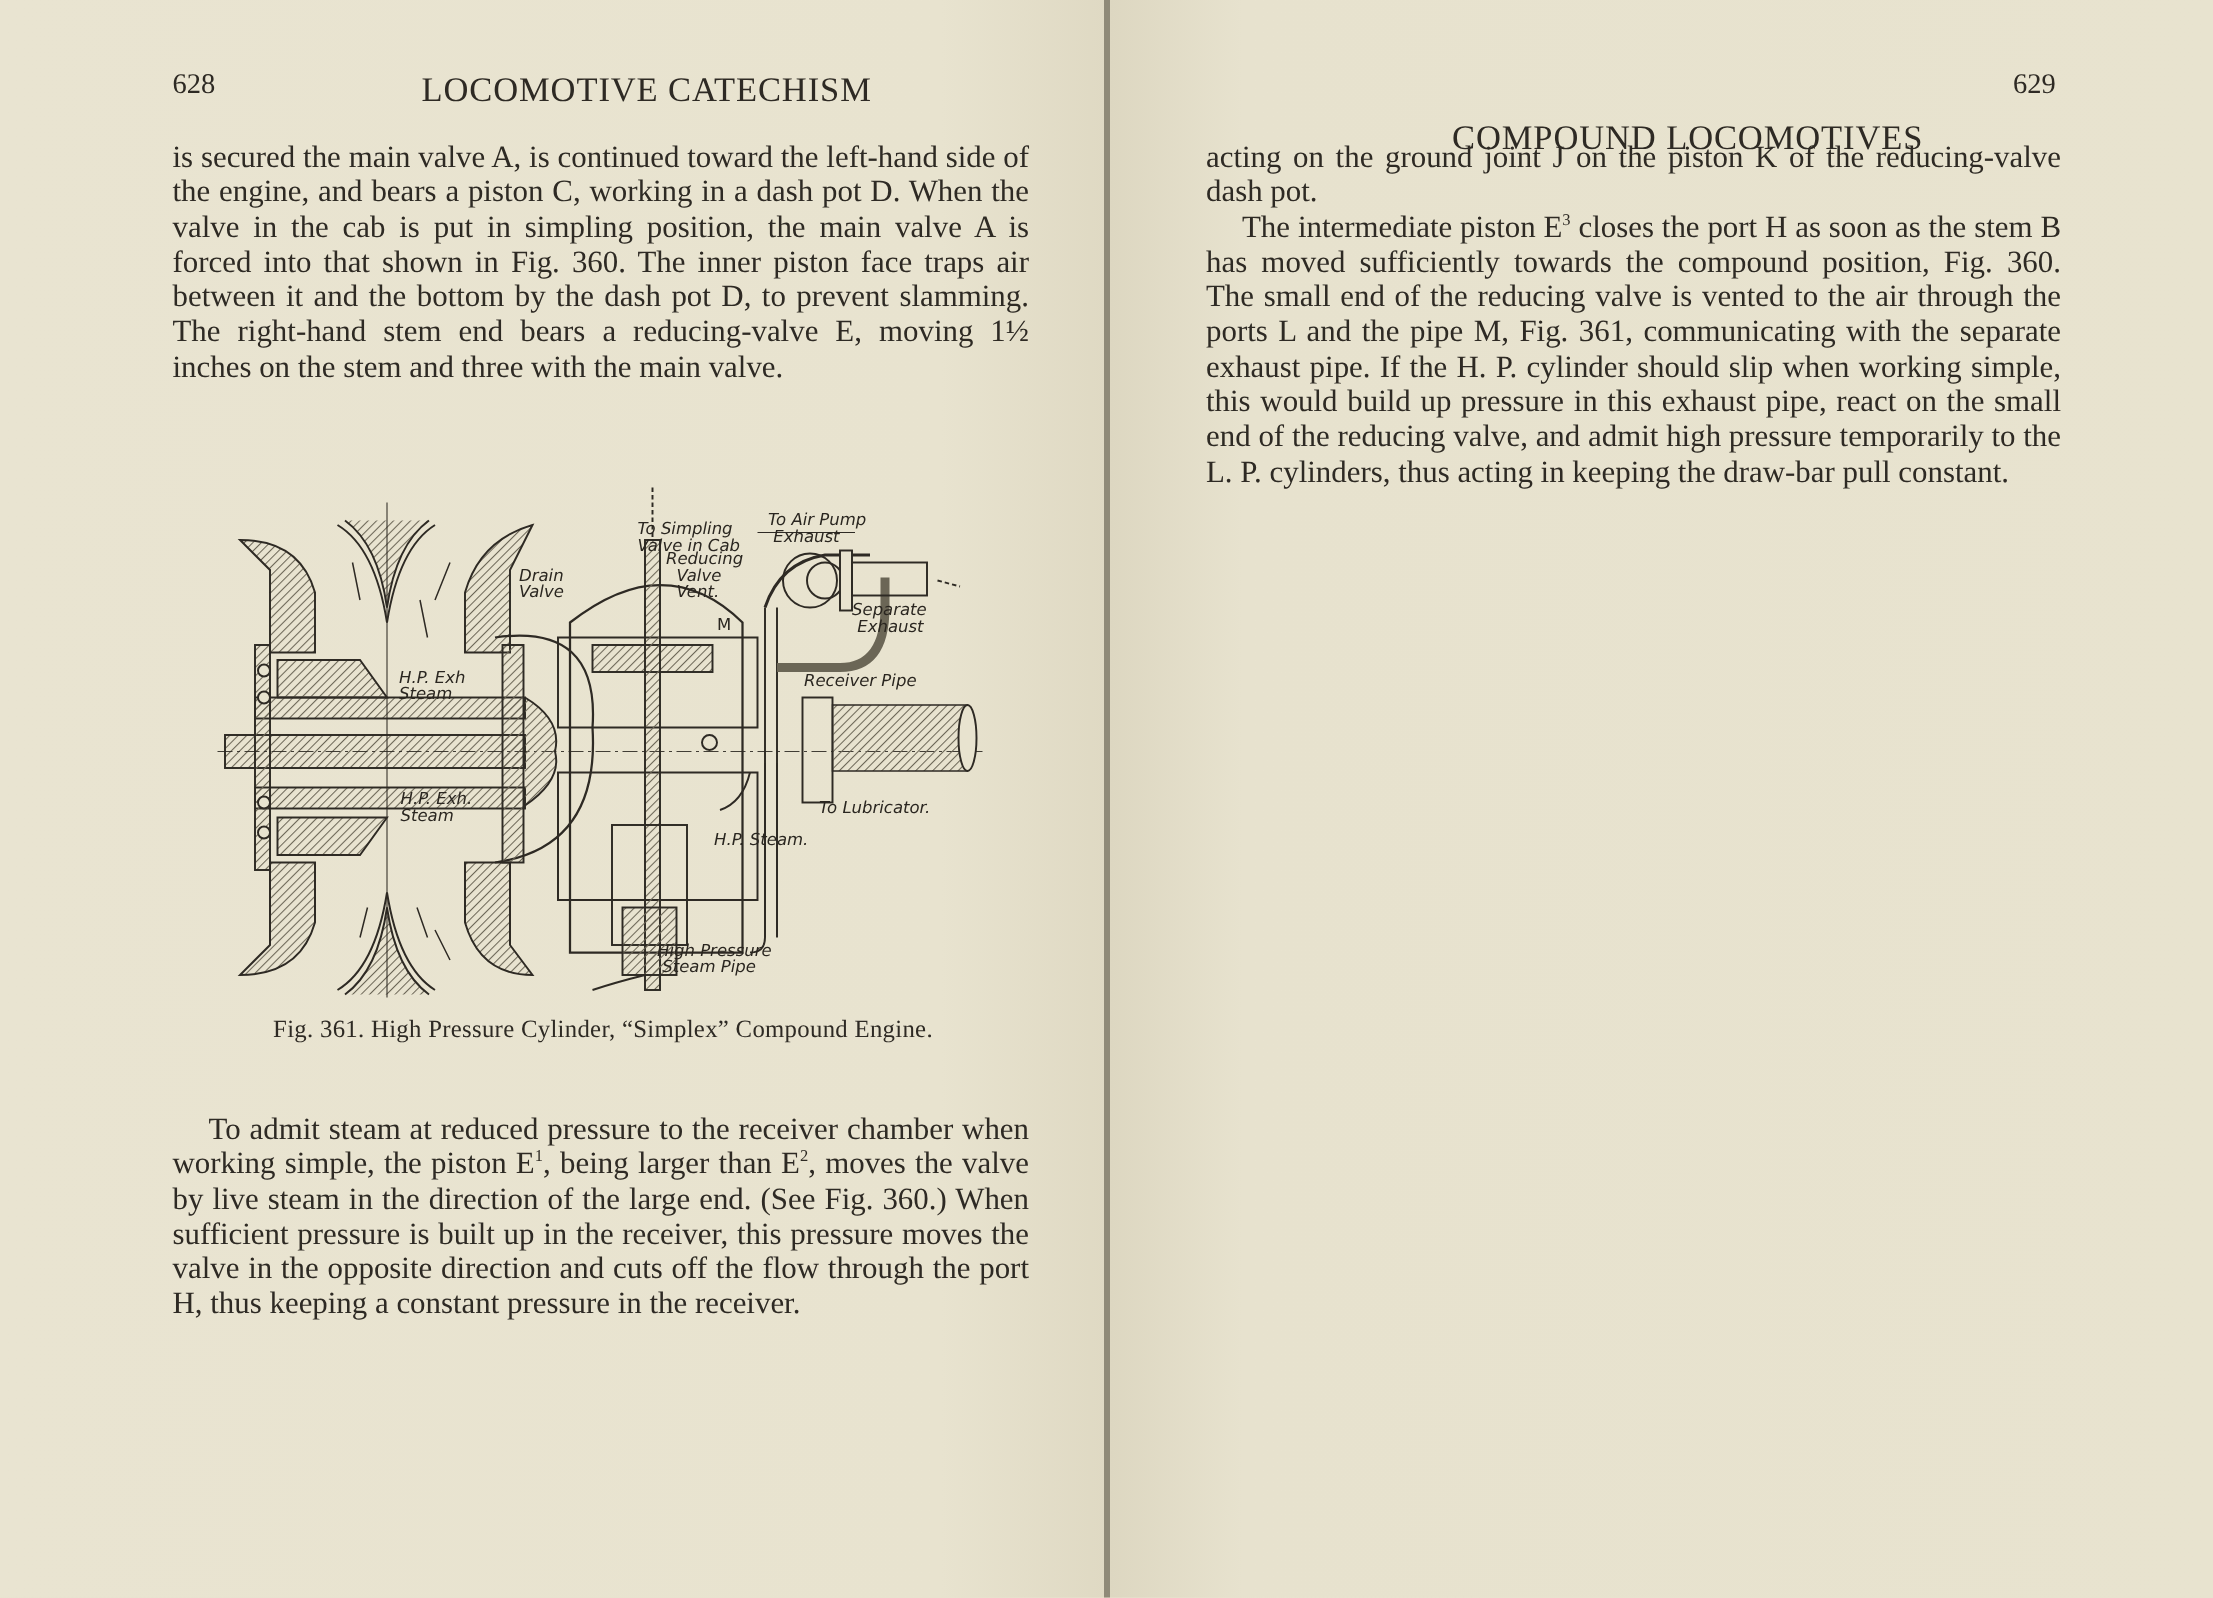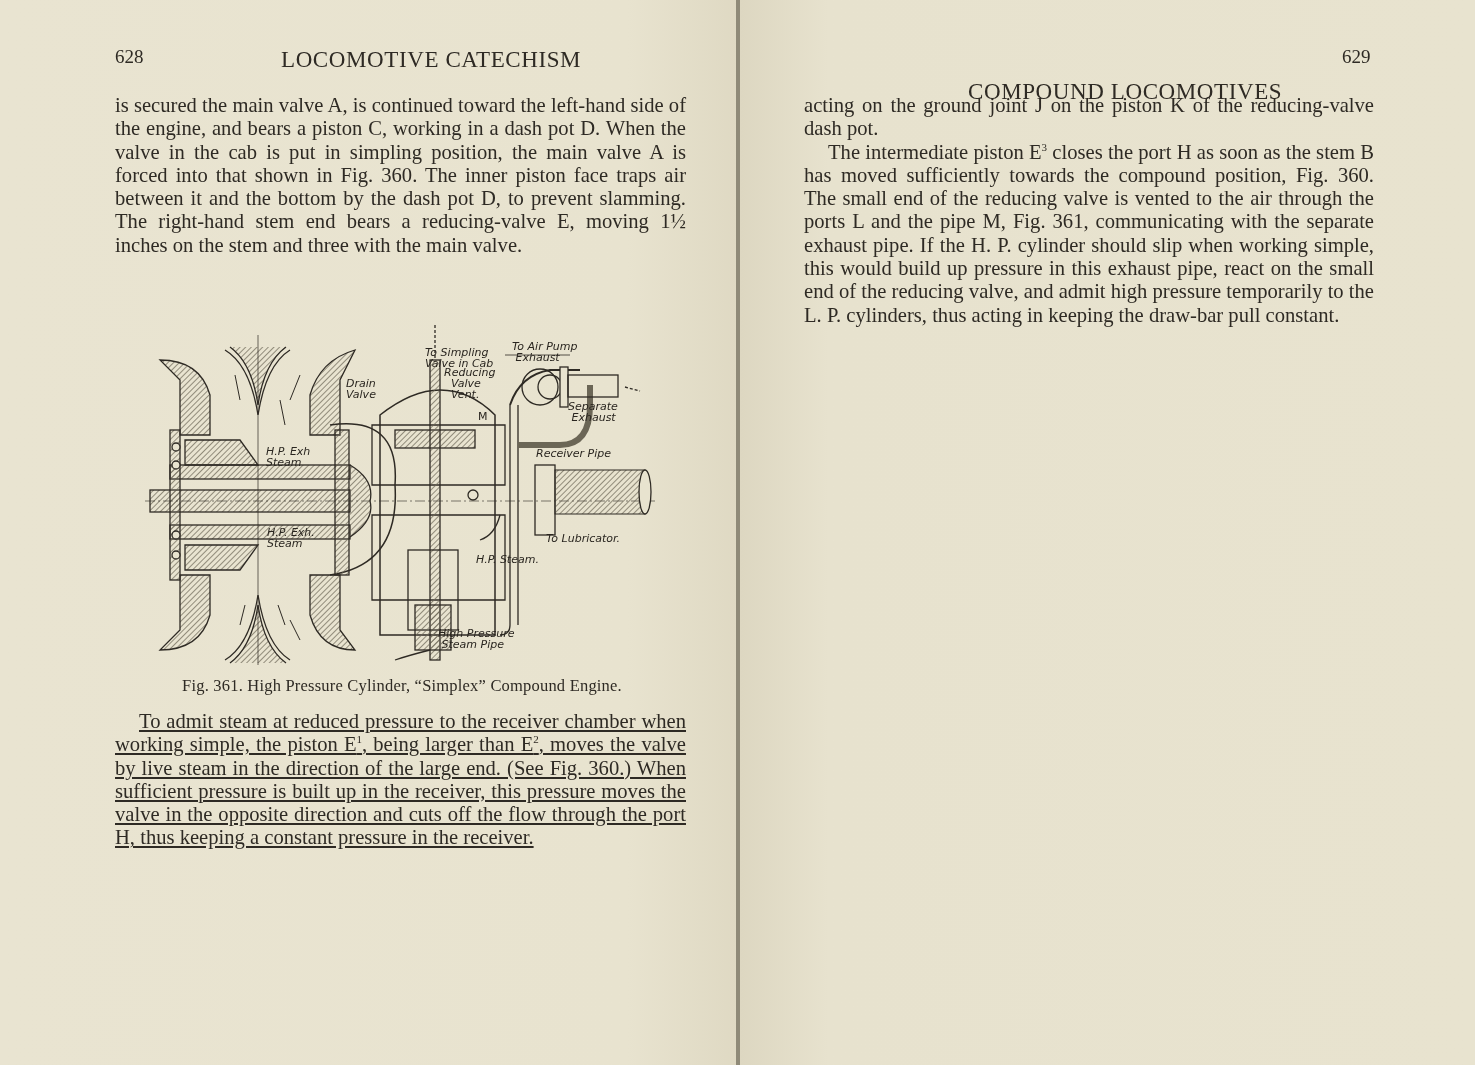--- a/index.html
+++ b/index.html
@@ -127,21 +127,21 @@
       <div class="fig-label" style="left:382px; top:228px;margin-left:24px;">To Lubricator.</div>
       <div class="fig-label" style="left:336px; top:249px;">H.P. Steam.</div>
       <div class="fig-label" style="left:298px; top:323px;">High Pressure
  Steam Pipe</div>
     </div>
 
     <div class="fig-caption">
       <div>Fig. 361.  High Pressure Cylinder, “Simplex” Compound Engine.</div>
     </div>
 
-    <div class="body-text" style="left:115px; top:710px; width:571px;text-decoration:underline;">
+    <div class="body-text" style="left:115px; top:742px; width:571px;">
       <p class="indent lastline"><span>To admit steam at reduced pressure to the receiver chamber when working simple, the piston E</span><sup>1</sup><span>, being larger than E</span><sup>2</sup><span>, moves the valve by live steam in the direction of the large end.  (See Fig. 360.)  When sufficient pressure is built up in the receiver, this pressure moves the valve in the opposite direction and cuts off the flow through the port H, thus keeping a constant pressure in the receiver.</span></p>
     </div>
   </div>
 
   <div class="gutter"></div>
 
   <div class="page page-right">
     <div class="running-head" style="left:228px;margin-top:32px;">COMPOUND LOCOMOTIVES</div>
     <div class="pageno" style="left:602px;">629</div>
 

